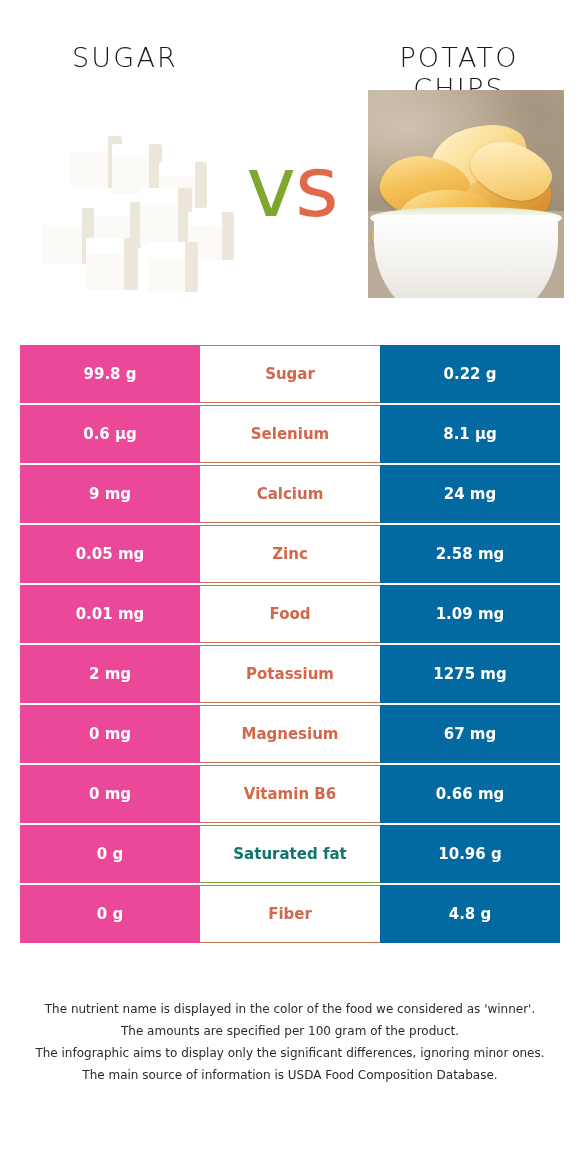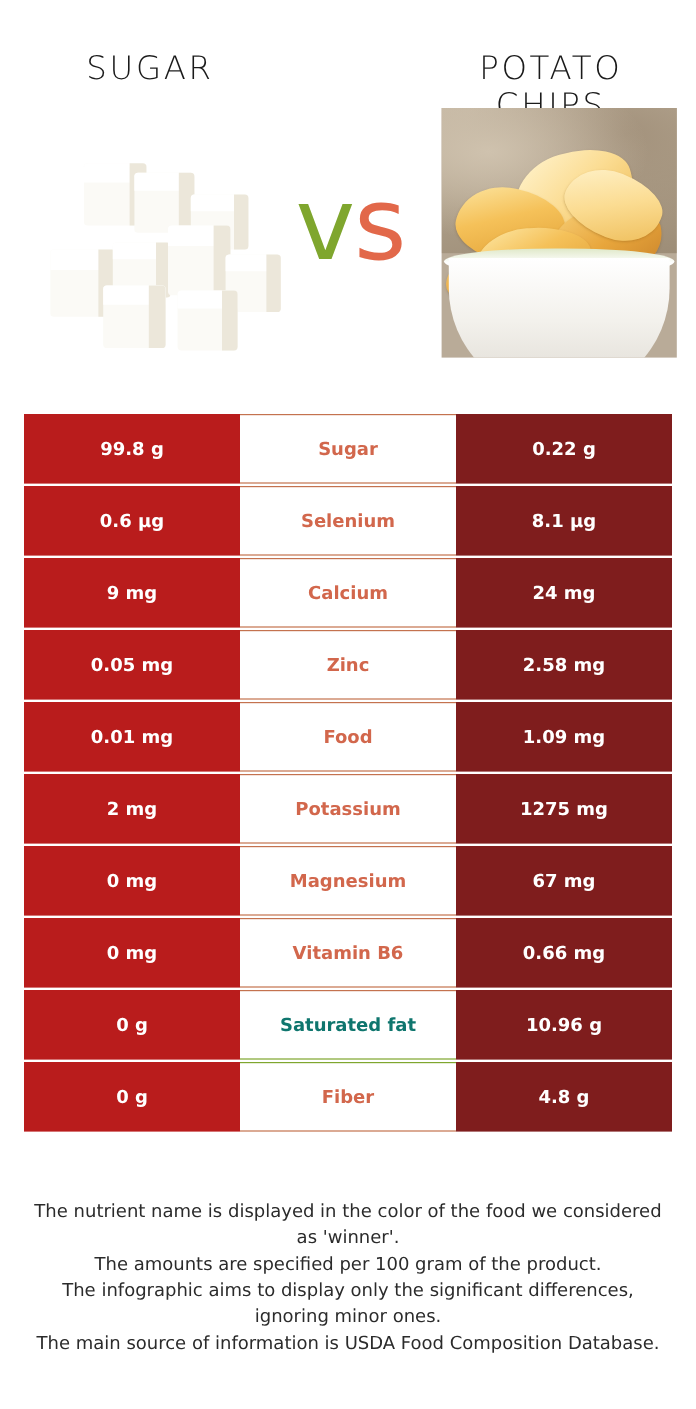--- a/index.html
+++ b/index.html
@@ -151,26 +151,26 @@
     display: flex;
     align-items: center;
     justify-content: center;
     font-family: "DejaVu Sans", sans-serif;
     font-size: 15px;
     font-weight: 600;
     box-sizing: border-box;
   }
   .cell.left {
     width: 180px;
-    background: #b91c1c;
+    background: #ec4899;
     color: #ffffff;
   }
   .cell.right {
     width: 180px;
-    background: #7f1d1d;
+    background: #0369a1;
     color: #ffffff;
   }
   .cell.mid {
     width: 180px;
     background: #ffffff;
     color: #d2674c;
     border-top: 1px solid #c4724f;
     border-bottom: 1px solid #c4724f;
   }
   .cell.mid.win-left {
@@ -182,21 +182,21 @@
   }
 
   
   .footer {
     position: absolute;
     left: 22px;
     top: 998px;
     width: 536px;
     text-align: center;
     font-family: "DejaVu Sans", sans-serif;
-    font-size: 15px;
+    font-size: 12px;
     line-height: 22px;
     color: #2b2b2b;
   }
   .footer p { margin: 0; }
 </style>
 </head>
 <body>
 
 <div class="header">
 

